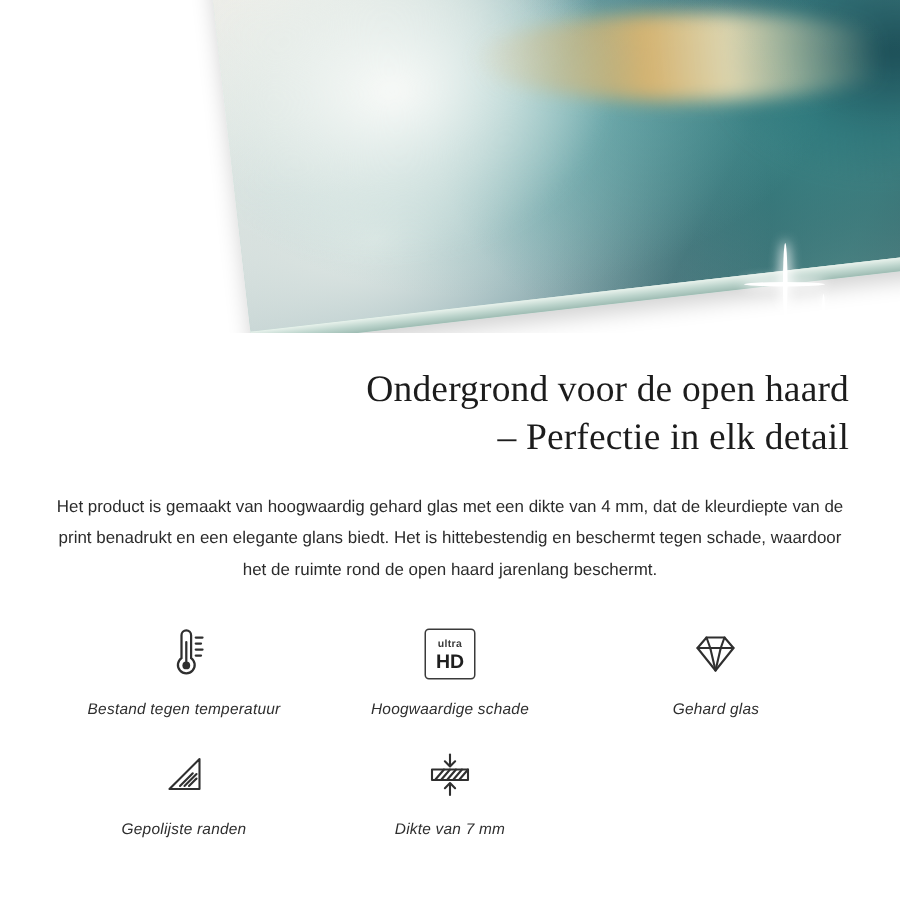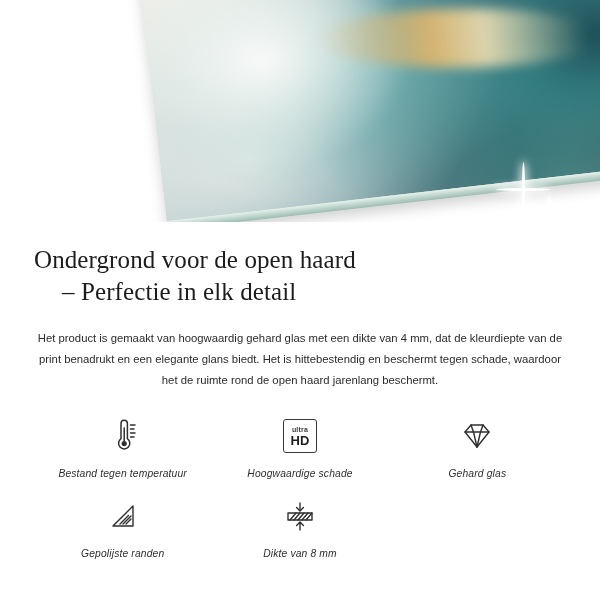--- a/index.html
+++ b/index.html
@@ -173,20 +173,21 @@
     padding: 10px 34px 0 34px;
   }
   .headline {
     font-family: "Liberation Serif", serif;
     font-size: 25px;
     line-height: 32px;
     color: #1c1c1c;
     font-weight: 400;
     margin: 12px 0 0 0;
     letter-spacing: 0.1px;
+    text-align: right;
   }
   .headline .line2 { display: block; margin-left: 28px; }
 
   .body-text {
     margin-top: 20px;
     font-size: 11.3px;
     line-height: 21px;
     color: #2b2b2b;
     max-width: 534px;
     text-align: center;
@@ -338,18 +339,18 @@
             <rect x="10" y="19" width="24" height="7"></rect>
             <line x1="12" y1="26" x2="18" y2="19"></line>
             <line x1="16" y1="26" x2="22" y2="19"></line>
             <line x1="20" y1="26" x2="26" y2="19"></line>
             <line x1="24" y1="26" x2="30" y2="19"></line>
             <line x1="28" y1="26" x2="34" y2="19"></line>
             <line x1="22" y1="36" x2="22" y2="28.5"></line>
             <polyline points="18.6,31.5 22,28 25.4,31.5"></polyline>
           </svg>
         </div>
-        <div class="feature-label">Dikte van 8 mm</div>
+        <div class="feature-label">Dikte van 7 mm</div>
       </div>
 
     </div>
   </div>
 </div>
 
 </body></html>

